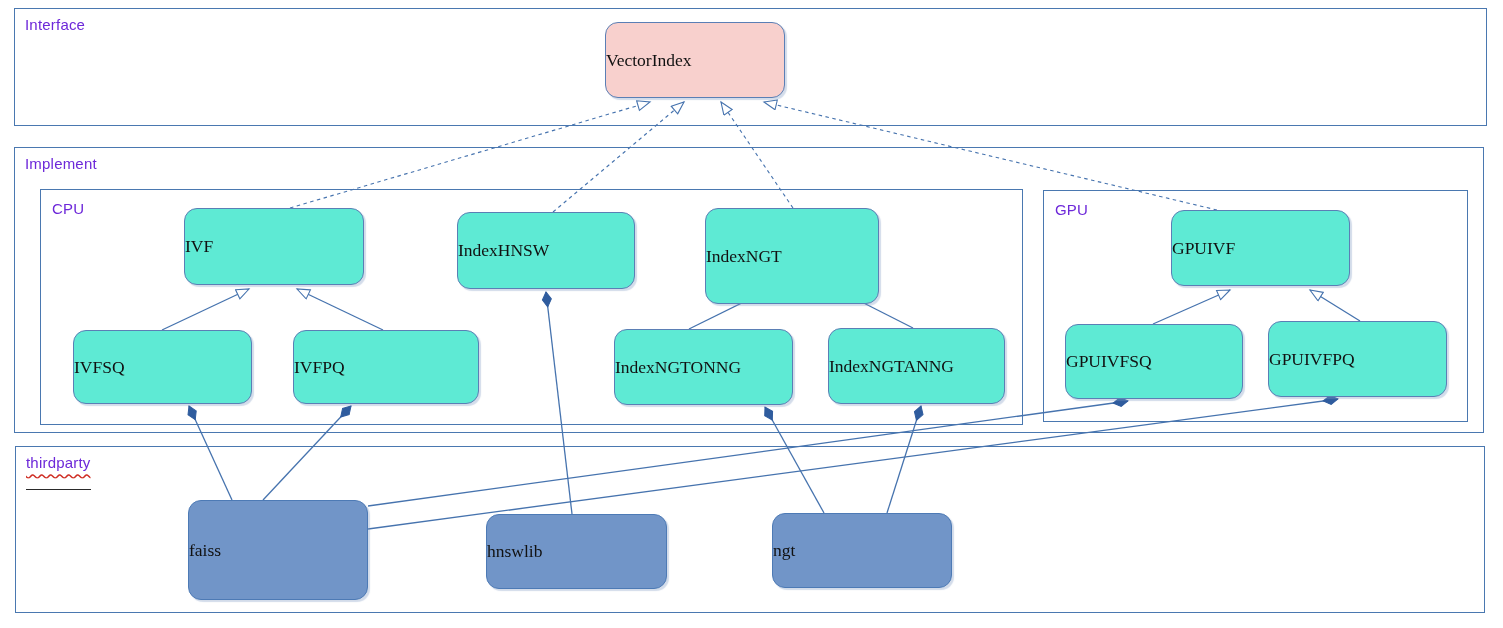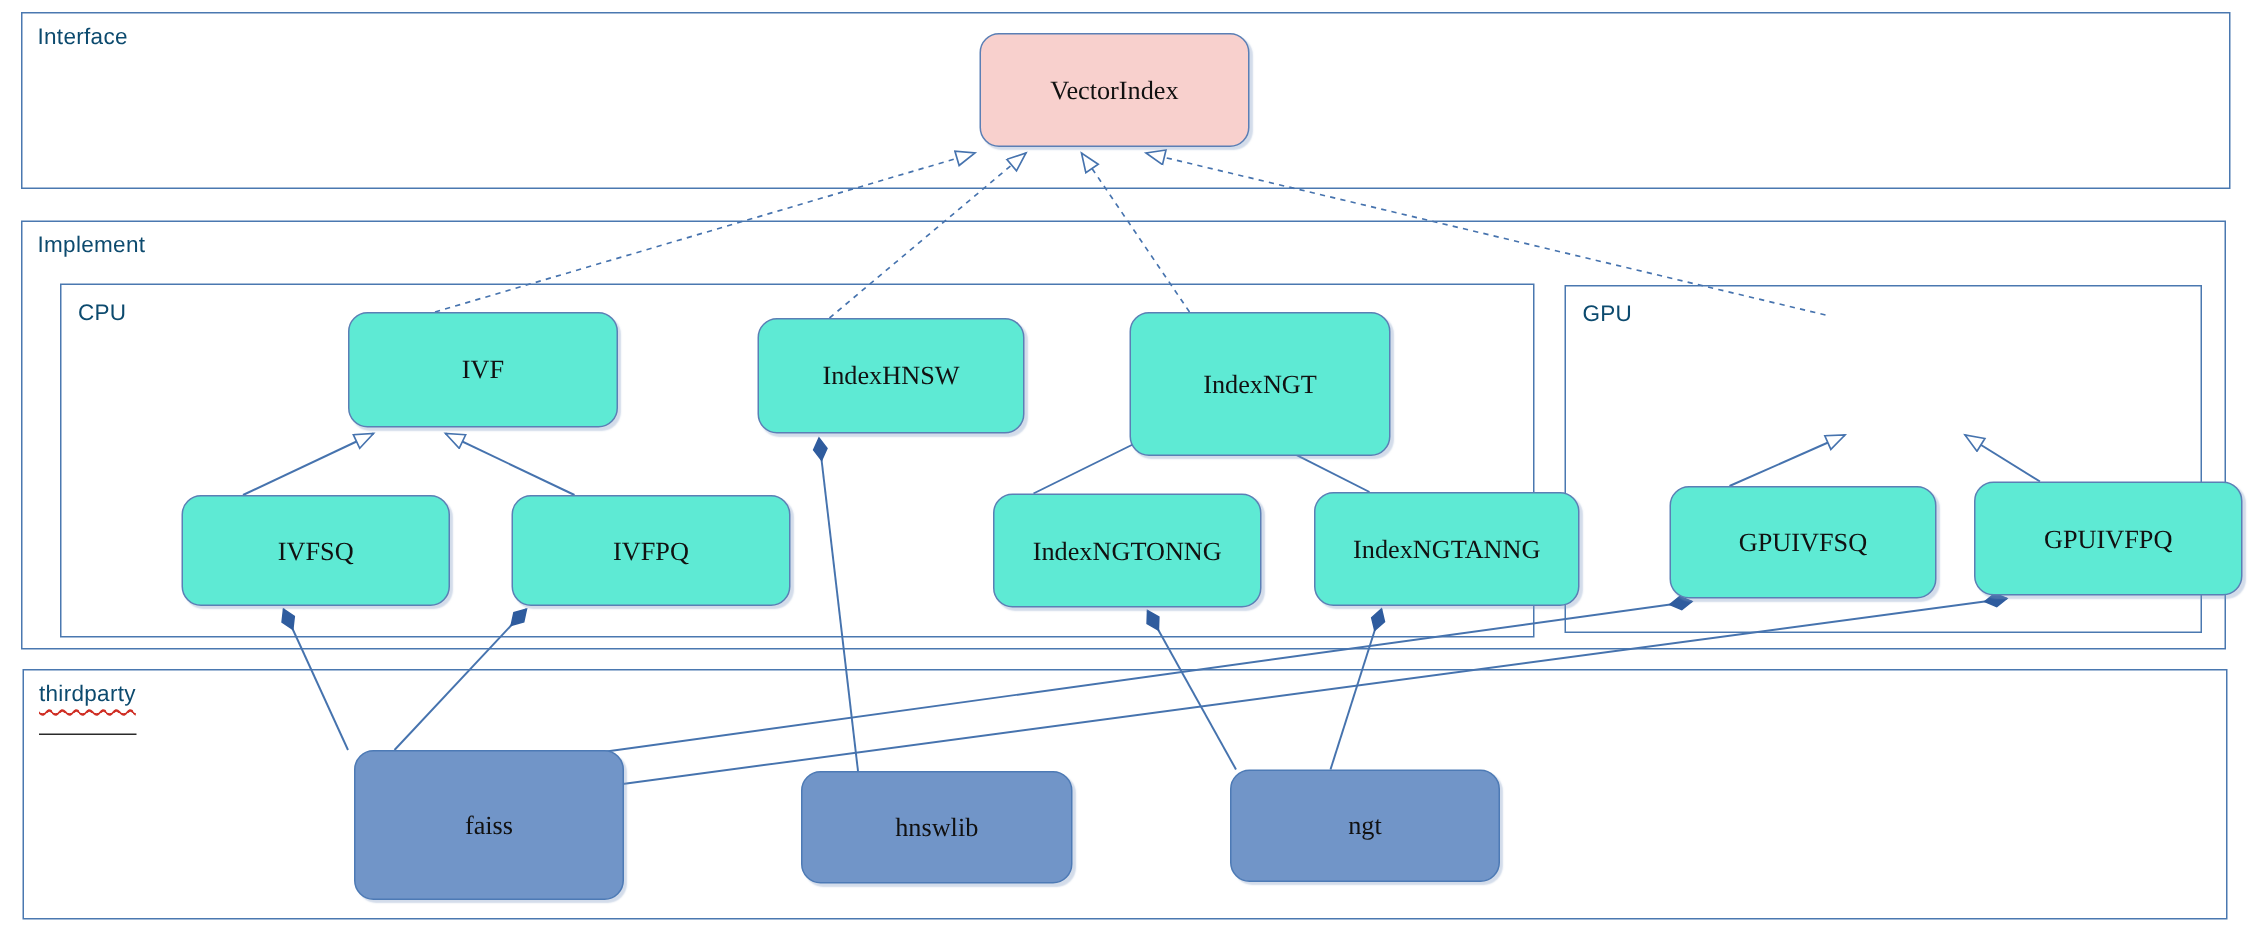--- a/index.html
+++ b/index.html
@@ -1,36 +1,36 @@
 <!DOCTYPE html>
 <html><head>
 <meta charset="utf-8">
 <style>
   html,body{margin:0;padding:0;background:#ffffff;}
   body{width:1503px;height:628px;overflow:hidden;font-family:"Liberation Sans",sans-serif;}
   .stage{position:relative;width:1503px;height:628px;background:#fff;}
 
   
   .container{position:absolute;border:1.6px solid #4a78b0;background:transparent;box-sizing:border-box;}
-  .clabel{position:absolute;left:10px;top:7px;font-size:15px;color:#0c4a6e;letter-spacing:.2px;}
+  .clabel{position:absolute;left:10px;top:7px;font-size:15px;color:#6d28d9;letter-spacing:.2px;}
   .clabel.inset{left:11px;top:10px;}
   .tp-label{display:inline-block;border-bottom:1.4px solid #2a2a2a;
             text-decoration:underline wavy #cf2e24;text-underline-offset:5px;
             padding-bottom:18px;}
 
   
   svg.edges{position:absolute;left:0;top:0;width:1503px;height:628px;}
   .edge{stroke:#4673ae;stroke-width:1.3;fill:none;}
   .edge.dashed{stroke-dasharray:3.5,3.5;stroke-width:1.1;}
 
   
   .node{position:absolute;border:1.4px solid #5b7fb5;border-radius:13px;box-sizing:border-box;
-        display:flex;align-items:center;justify-content:center;
+        display:flex;align-items:center;
         font-family:"Liberation Serif",serif;font-size:17.5px;color:#111;
-        box-shadow:2px 2px 1px rgba(130,155,195,.35);margin-left:48px;}
+        box-shadow:2px 2px 1px rgba(130,155,195,.35);}
   .green{background:#5eead4;}
   .pink{background:#f8d0cd;}
   .blue{background:#7195c8;border-color:#4d7ab5;}
 </style>
 </head>
 <body>
 
 <div class="stage">
 
   <div class="container" style="left:14px;top:8px;width:1473px;height:118px">
@@ -93,20 +93,23 @@
   </div>
 
   <div class="node green" style="left:457px;top:212px;width:178px;height:77px">
     <span>IndexHNSW</span>
   </div>
 
   <div class="node green" style="left:705px;top:208px;width:174px;height:96px">
     <span>IndexNGT</span>
   </div>
 
+  <div class="node green" style="left:1171px;top:210px;width:179px;height:76px">
+    <span>GPUIVF</span>
+  </div>
 
   <div class="node green" style="left:73px;top:330px;width:179px;height:74px">
     <span>IVFSQ</span>
   </div>
 
   <div class="node green" style="left:293px;top:330px;width:186px;height:74px">
     <span>IVFPQ</span>
   </div>
 
   <div class="node green" style="left:614px;top:329px;width:179px;height:76px">

